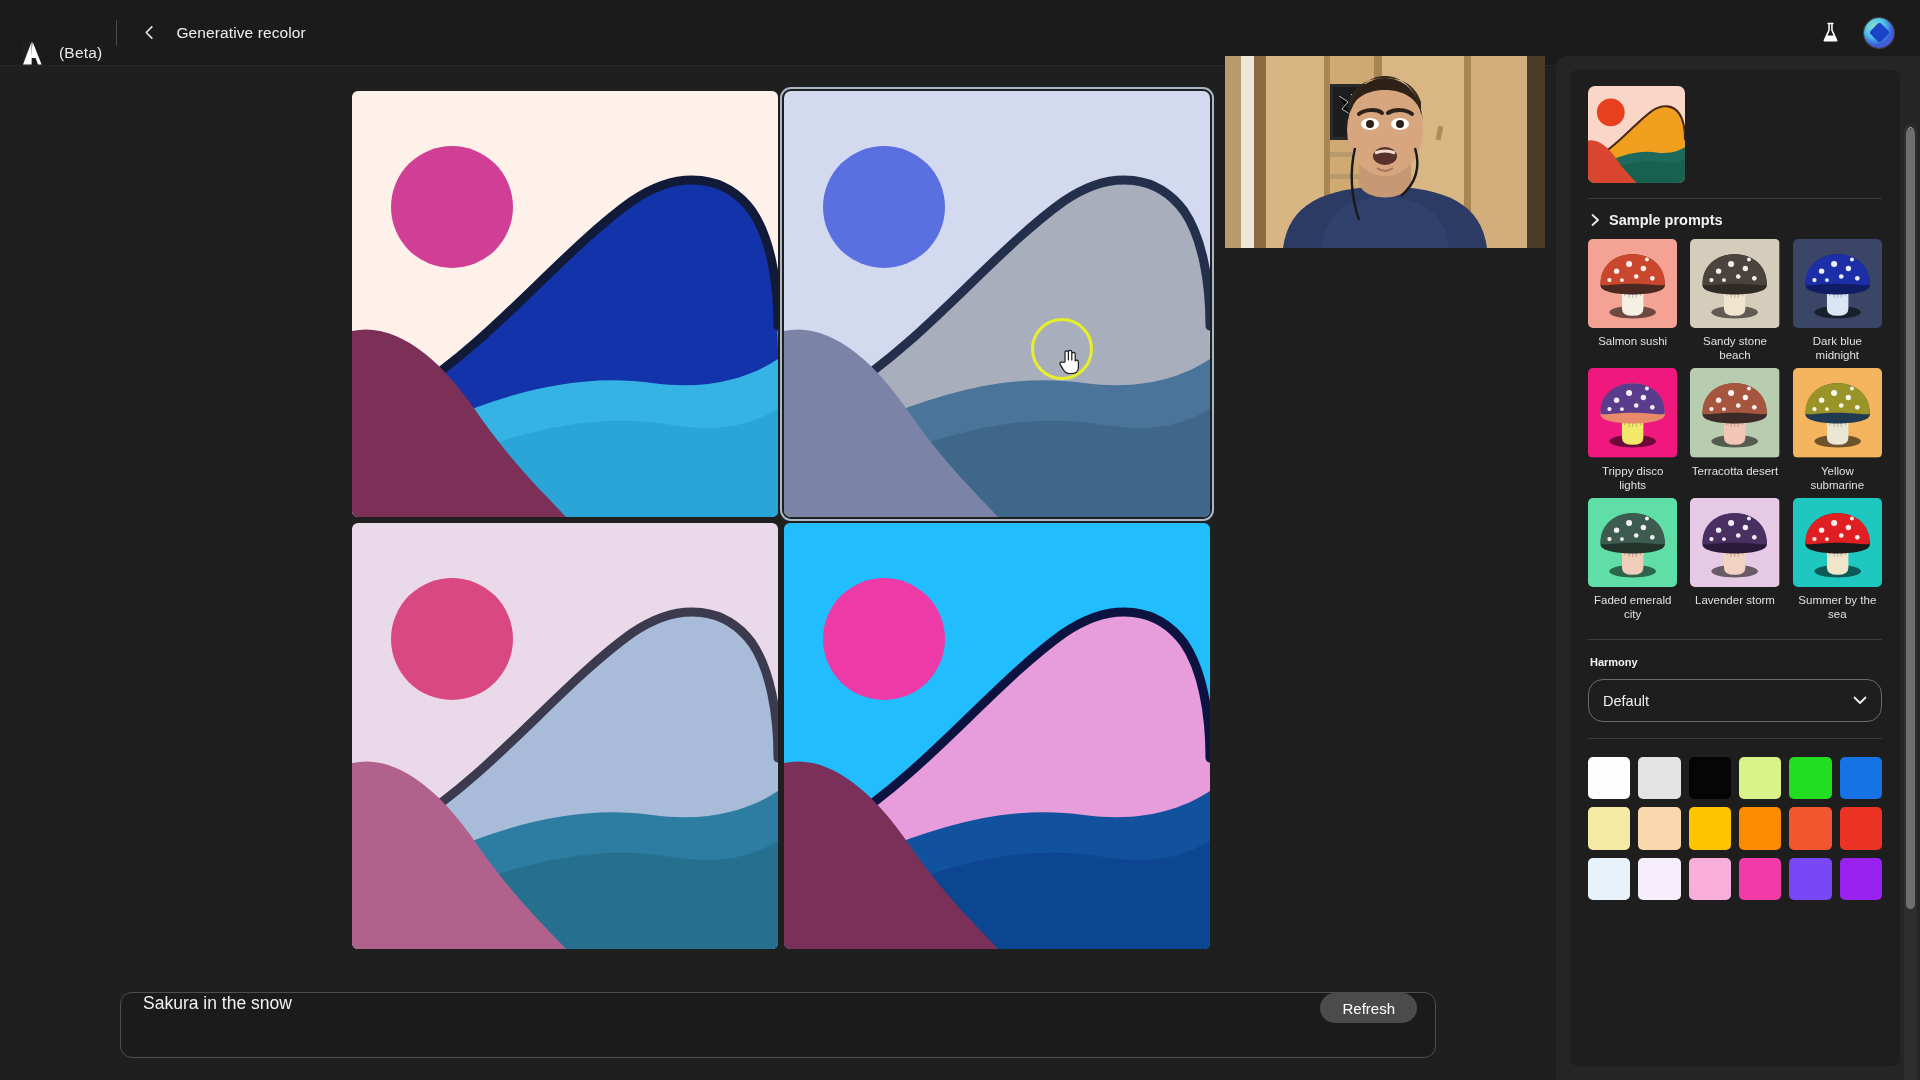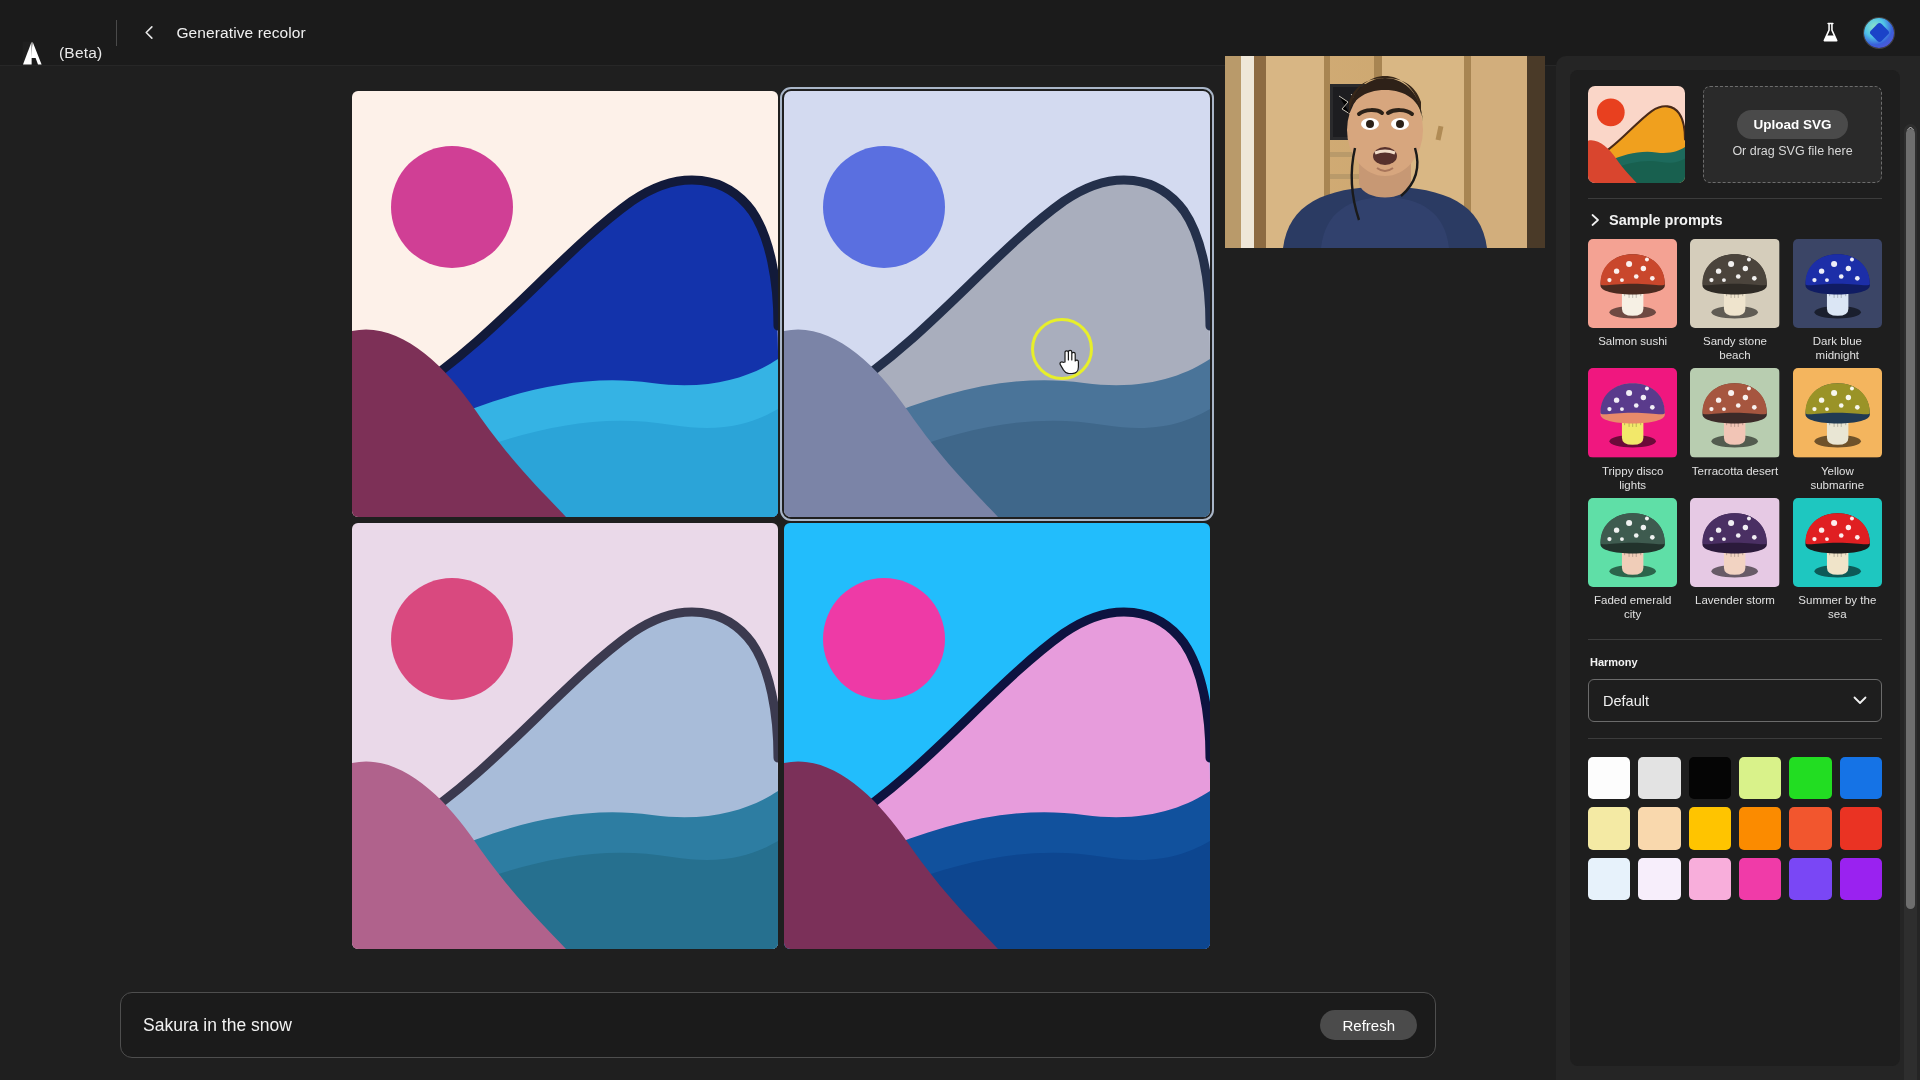--- a/index.html
+++ b/index.html
@@ -80,21 +80,21 @@
   .webcam {
     position: absolute; left: 1225px; top: 56px; width: 320px; height: 192px;
     overflow: hidden; z-index: 25; background: #caa36a;
   }
   .webcam svg { display: block; width: 320px; height: 192px; }
 
   
   .promptbar {
     position: absolute; left: 120px; top: 992px; width: 1316px; height: 66px;
     background: #1b1b1b; border: 1px solid #4e4e4e; border-radius: 12px;
-    display: flex; align-items: center;
+    display: flex; align-items: flex-start;
   }
   .prompt-input {
     flex: 1; background: transparent; border: none; outline: none;
     color: #f2f2f2; font-size: 17.5px; padding-left: 22px;
     font-family: "Liberation Sans", sans-serif;
   }
   .refresh-btn {
     margin-right: 18px; height: 30px; padding: 0 22px; border-radius: 21px;
     background: #4b4b4b; color: #fff; font-size: 15px; border: none; cursor: pointer;
     font-family: "Liberation Sans", sans-serif;
@@ -151,21 +151,21 @@
   .prompt-label {
     font-size: 11.5px; color: #e0e0e0; text-align: center;
     margin-top: 6px; line-height: 1.22; height: 30px;
   }
 
   .harmony-title {
     font-size: 11px; font-weight: bold; color: #f2f2f2;
     margin: 6px 0 11px 2px;
   }
   .select-box {
-    width: 100%; height: 43px; border: 1px solid #6b6b6b; border-radius: 6px;
+    width: 100%; height: 43px; border: 1px solid #6b6b6b; border-radius: 15px;
     background: #1e1e1e; display: flex; align-items: center;
     padding: 0 14px; cursor: pointer;
   }
   .select-val { font-size: 14.5px; color: #f0f0f0; }
   .select-chev { margin-left: auto; width: 14px; height: 9px; }
 
   .swatch-grid {
     display: grid; grid-template-columns: repeat(6, 1fr);
     gap: 8px; margin-top: 18px;
   }
@@ -339,24 +339,20 @@
           <svg viewBox="0 0 426 426" preserveAspectRatio="none">
             <rect width="426" height="426" fill="#fad6c8"></rect>
             <circle cx="100" cy="116" r="61" fill="#e8401f"></circle>
             <path d="M60 300 C140 250 210 160 280 110 C330 76 375 86 400 120 C420 148 426 200 426 260 L426 426 L60 426 Z" fill="#f0a01e"></path>
             <path d="M60 300 C140 250 210 160 280 110 C330 76 375 86 400 120 C418 146 426 190 426 235" fill="none" stroke="#4a2a18" stroke-width="9" stroke-linecap="round"></path>
             <path d="M90 330 C160 300 230 282 300 292 C360 300 400 285 426 268 L426 426 L90 426 Z" fill="#1d6a5c"></path>
             <path d="M115 362 C185 336 250 322 320 334 C375 343 405 330 426 318 L426 426 L115 426 Z" fill="#18604f"></path>
             <path d="M0 240 C45 230 90 270 124 320 C160 372 190 400 214 426 L0 426 Z" fill="#d9452e"></path>
           </svg>
         </div>
-        <div class="dropzone">
-          <button class="upload-btn">Upload SVG</button>
-          <div class="dz-hint">Or drag SVG file here</div>
-        </div>
       </div>
 
       <div class="hr"></div>
 
       <div class="section-head">
         <svg class="chev" viewBox="0 0 10 12">
           <path d="M2.5 1 L8 6 L2.5 11" stroke="#f0f0f0" stroke-width="1.7" fill="none" stroke-linecap="round" stroke-linejoin="round"></path>
         </svg>
         <span class="section-title">Sample prompts</span>
       </div>

